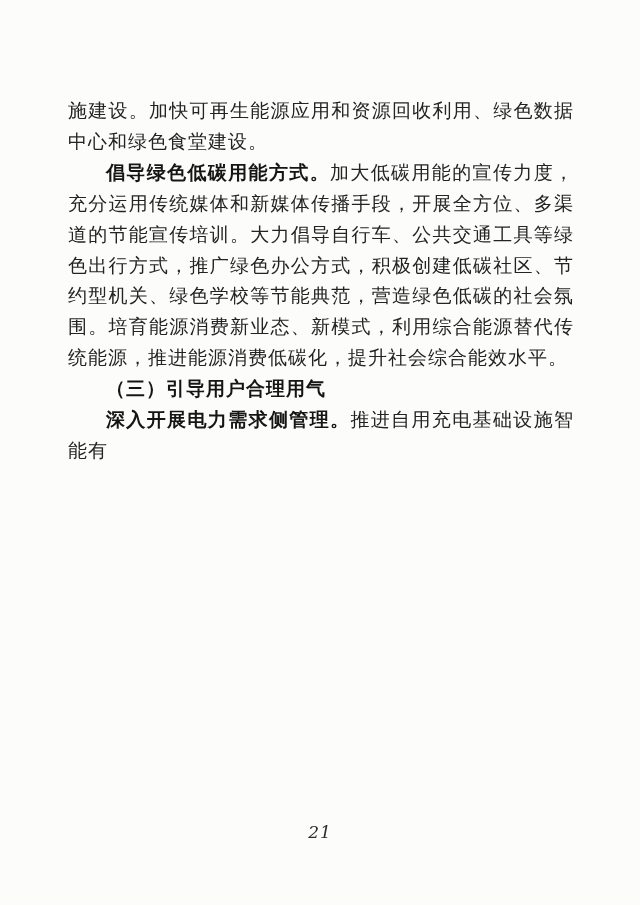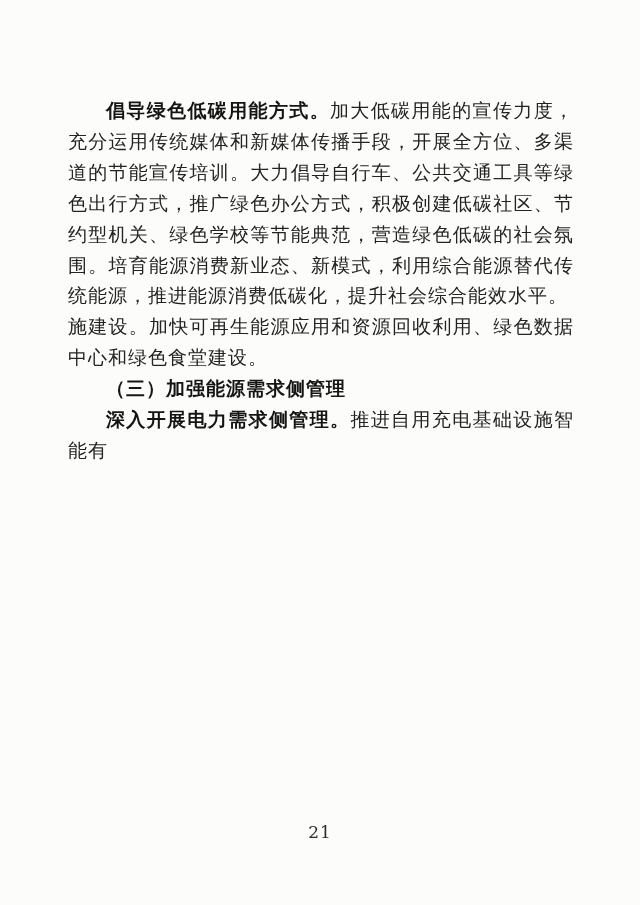--- a/index.html
+++ b/index.html
@@ -50,34 +50,35 @@
     position: absolute;
     left: 0;
     top: 822px;
     width: 640px;
     text-align: center;
   }
   .page-number {
     font-size: 17px;
     color: #2b2b2b;
     letter-spacing: 1px;
+    font-style: italic;
   }
 </style>
 </head>
 <body>
 
 <div class="doc-page">
 
   <div class="text-block">
 
+    <p class="para noindent"><span class="lead"></span><span>施建设。加快可再生能源应用和资源回收利用、绿色数据中心和绿色食堂建设。</span></p>
+
     <p class="para"><span class="lead">倡导绿色低碳用能方式。</span><span>加大低碳用能的宣传力度，充分运用传统媒体和新媒体传播手段，开展全方位、多渠道的节能宣传培训。大力倡导自行车、公共交通工具等绿色出行方式，推广绿色办公方式，积极创建低碳社区、节约型机关、绿色学校等节能典范，营造绿色低碳的社会氛围。培育能源消费新业态、新模式，利用综合能源替代传统能源，推进能源消费低碳化，提升社会综合能效水平。</span></p>
 
-    <p class="para noindent"><span class="lead"></span><span>施建设。加快可再生能源应用和资源回收利用、绿色数据中心和绿色食堂建设。</span></p>
-
-    <p class="para"><span class="lead">（三）加强能源需求侧管理</span><span></span></p>
+    <p class="para"><span class="lead">（三）引导用户合理用气</span><span></span></p>
 
 
 
 
     <p class="para"><span class="lead">深入开展电力需求侧管理。</span><span>推进自用充电基础设施智能有</span></p>
 
   </div>
 
   <div class="page-footer">
     <span class="page-number">21</span>

